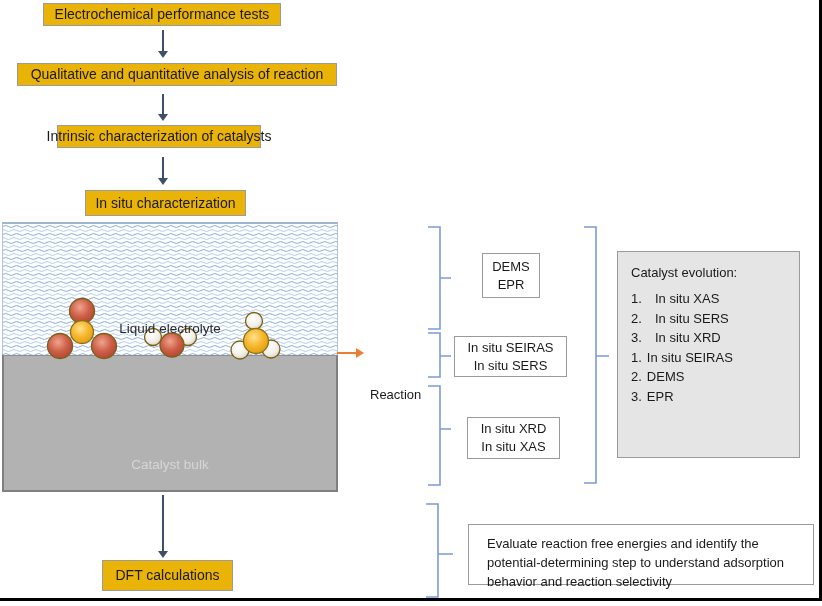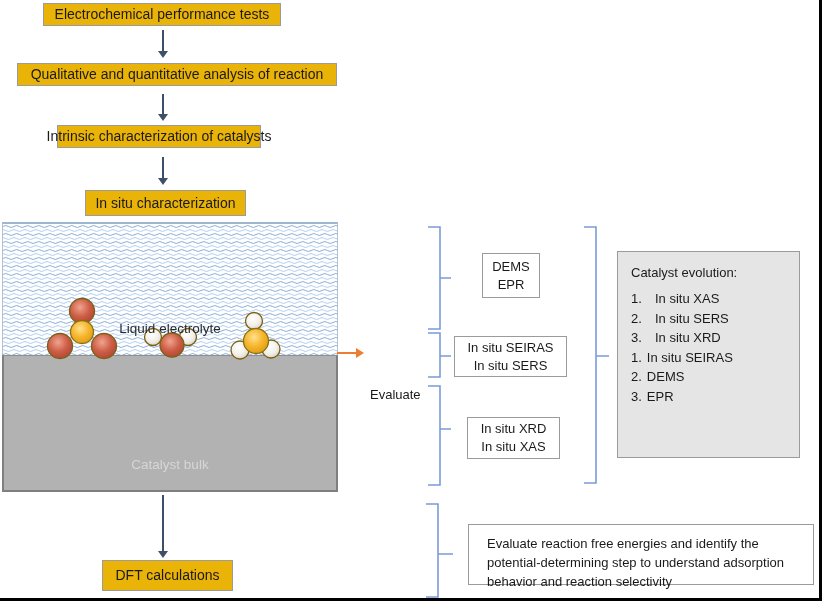--- a/index.html
+++ b/index.html
@@ -149,21 +149,21 @@
     </g>
   </svg>
 
   <div class="ill-label lbl-electrolyte">Liquid electrolyte</div>
   <div class="ill-label lbl-catalyst">Catalyst bulk</div>
 
   <div class="harrow" style="left:337px;top:348px;width:27px;">
     <span class="shaft" style="width:20px;"></span>
       <span class="head"></span>
   </div>
-  <div class="ill-label lbl-interface">Evaluate</div>
+  <div class="ill-label lbl-interface">Reaction</div>
 
   <svg class="bracket" style="left:428px;top:226px;" width="25" height="104">
     <path d="M0 1 H12 V103 H0 M12 52 H23" stroke="#7b9bd7" stroke-width="1.6" fill="none"></path>
   </svg>
   <svg class="bracket" style="left:428px;top:332px;" width="25" height="47">
     <path d="M0 1 H12 V45 H0 M12 24 H23" stroke="#7b9bd7" stroke-width="1.6" fill="none"></path>
   </svg>
   <svg class="bracket" style="left:428px;top:385px;" width="25" height="102">
     <path d="M0 1 H12 V100 H0 M12 44 H23" stroke="#7b9bd7" stroke-width="1.6" fill="none"></path>
   </svg>

